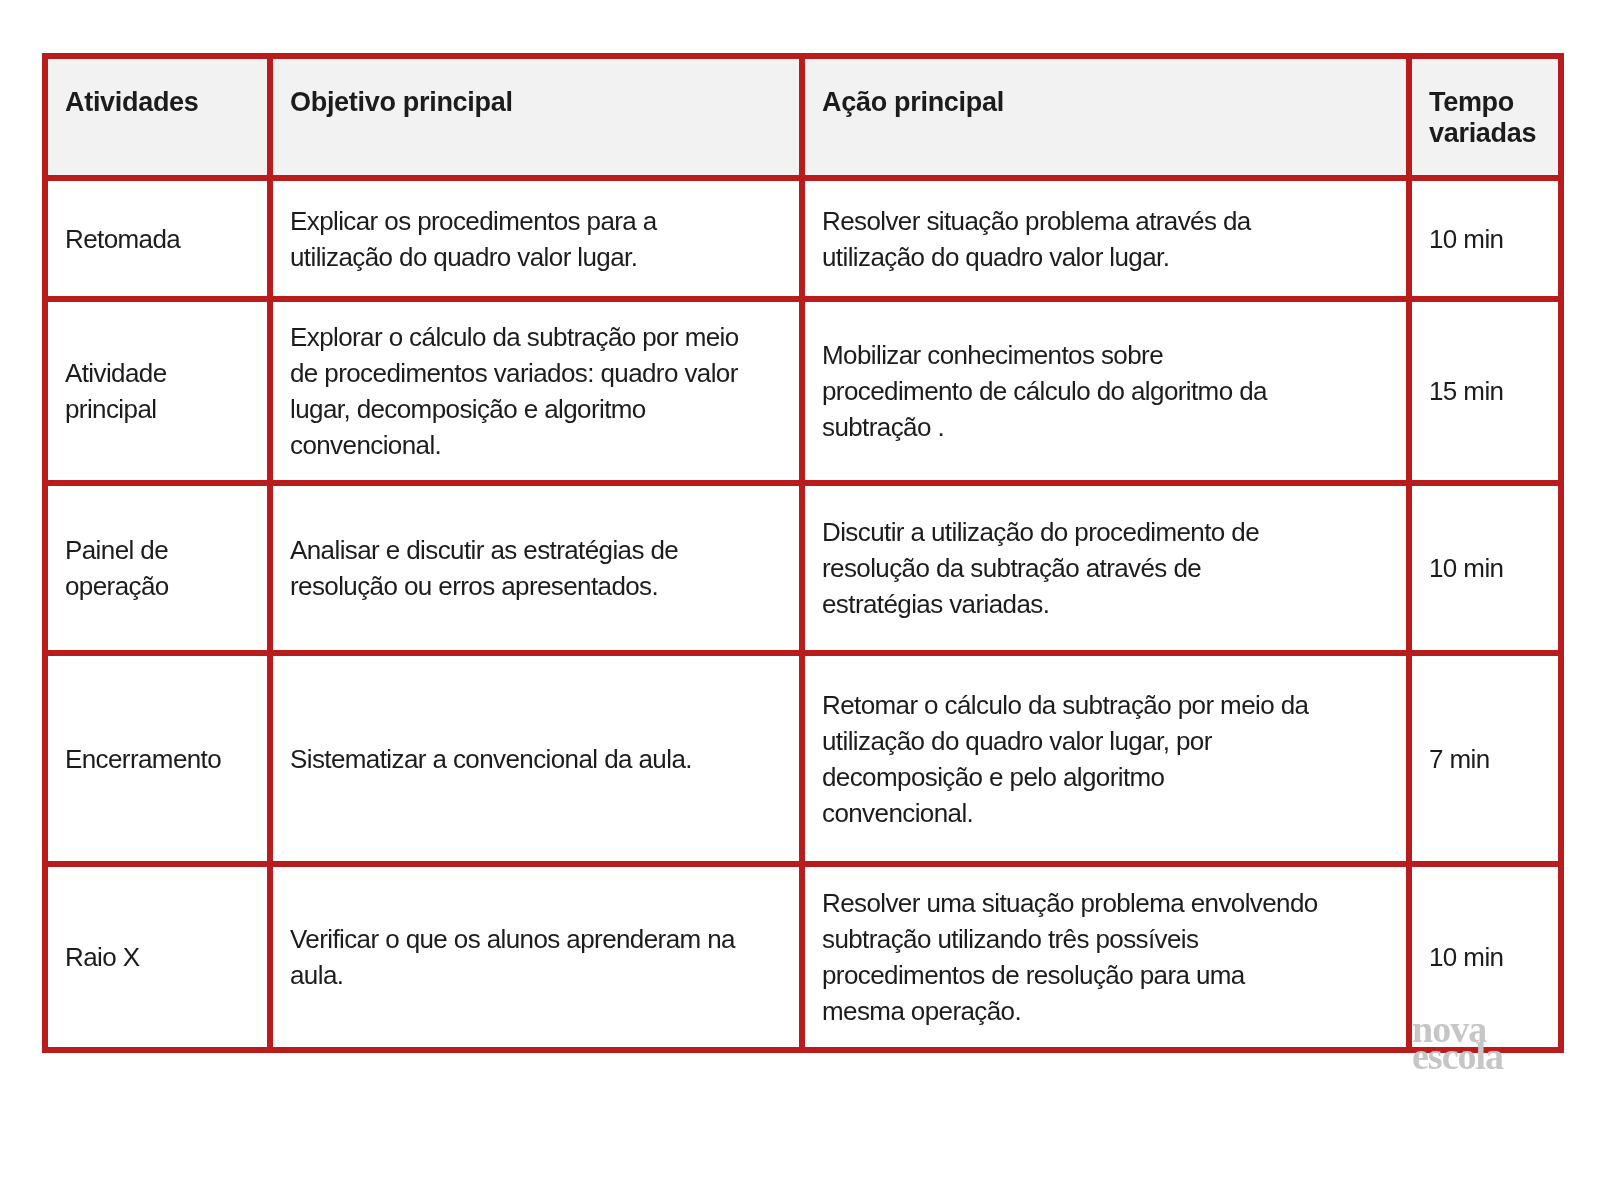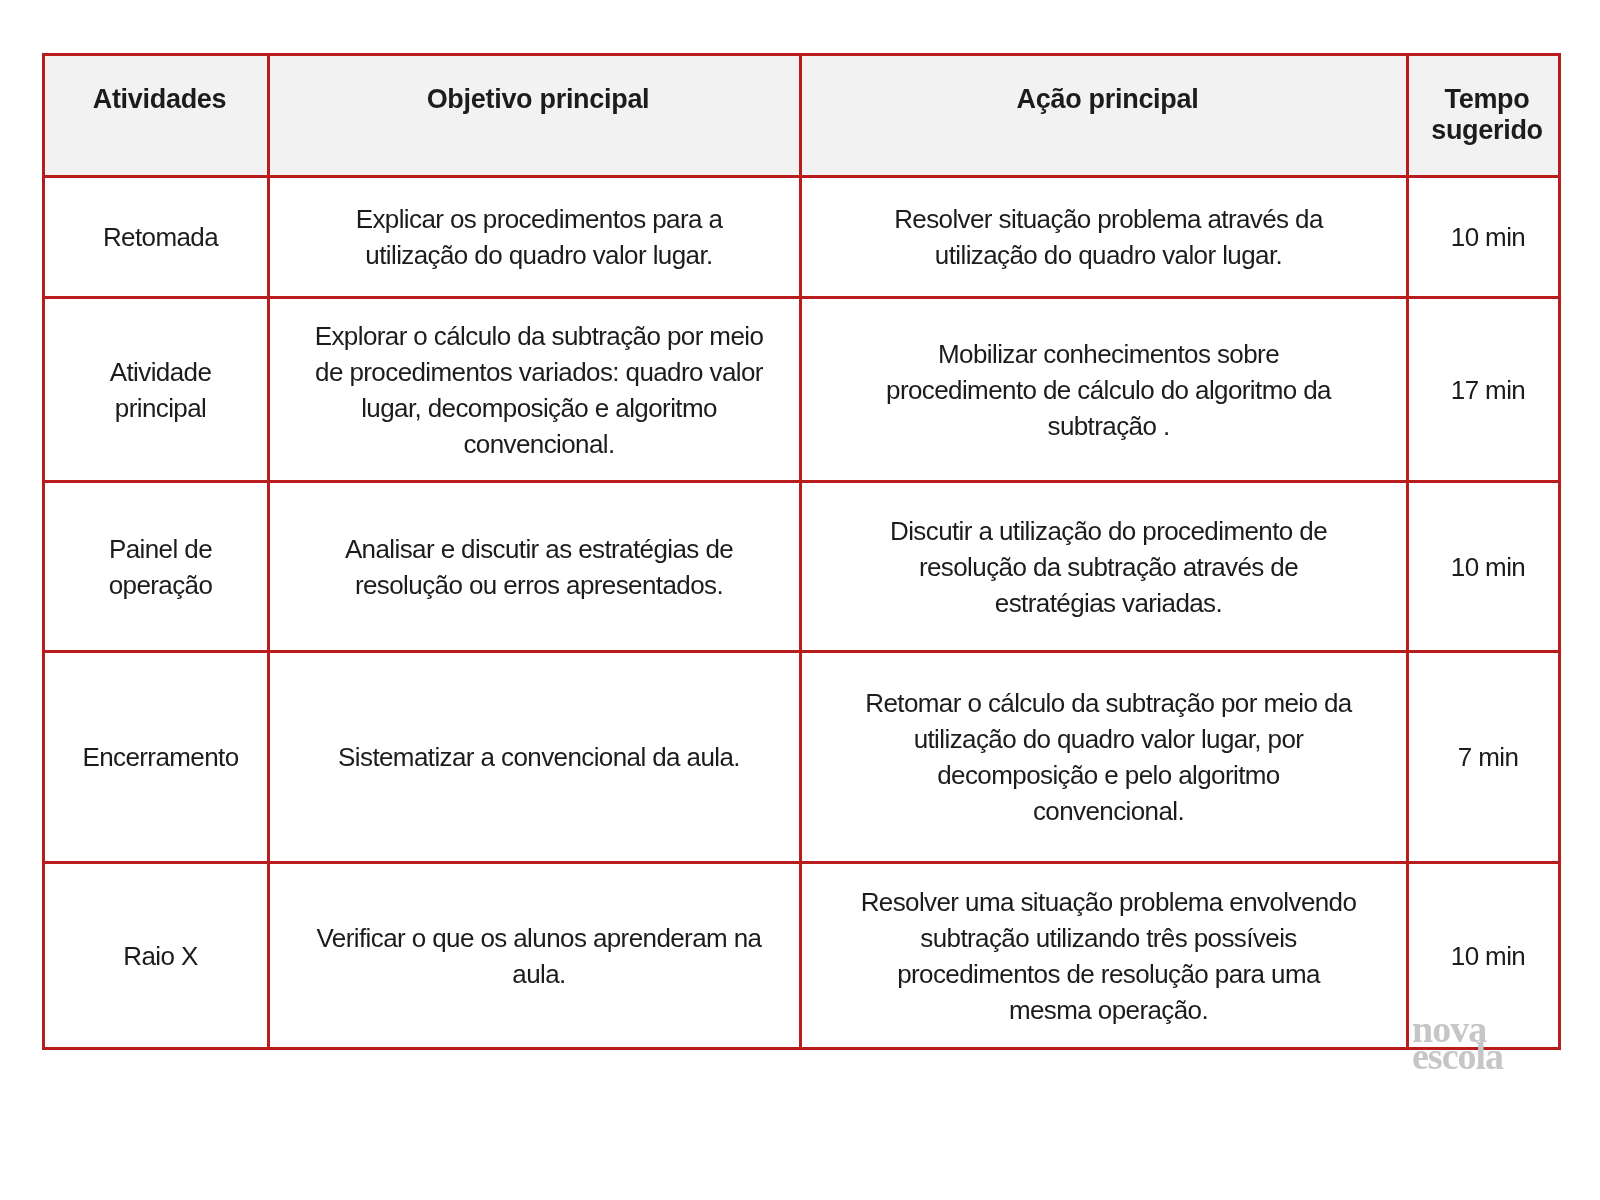--- a/index.html
+++ b/index.html
@@ -19,23 +19,23 @@
   }
   table.plan {
     position: absolute;
     left: 42px;
     top: 53px;
     width: 1516px;
     border-collapse: collapse;
     table-layout: fixed;
   }
   table.plan th, table.plan td {
-    border: 3px solid #b91c1c;
+    border: 6px solid #b91c1c;
     color: #1c1c1c;
-    text-align: center;
+    text-align: left;
   }
   table.plan th {
     background: #f2f2f2;
     vertical-align: top;
     font-size: 27px;
     font-weight: bold;
     padding: 28px 10px 10px 17px;
     letter-spacing: -0.3px;
   }
   table.plan td {
@@ -78,41 +78,41 @@
       <col style="width:225px">
       <col style="width:532px">
       <col style="width:607px">
       <col style="width:152px">
     </colgroup>
     <tbody>
         <tr class="r-header">
       <th><span class="cell-text">Atividades</span></th>
       <th><span class="cell-text">Objetivo principal</span></th>
       <th><span class="cell-text">Ação principal</span></th>
-      <th><span>Tempo sugerido</span></th>
+      <th><span>Tempo variadas</span></th>
     </tr>
     <tr class="r-0">
       <td><span class="cell-text">Retomada</span></td>
       <td><span class="cell-text">Explicar os procedimentos para a
 utilização do quadro valor lugar.</span></td>
       <td><span class="cell-text">Resolver situação problema através da
 utilização do quadro valor lugar.</span></td>
       <td><span class="cell-text">10 min</span></td>
     </tr>
     <tr class="r-1">
       <td><span class="cell-text">Atividade
 principal</span></td>
       <td><span class="cell-text">Explorar o cálculo da subtração por meio
 de procedimentos variados: quadro valor
 lugar, decomposição e algoritmo
 convencional.</span></td>
       <td><span class="cell-text">Mobilizar conhecimentos sobre
 procedimento de cálculo do algoritmo da
 subtração .</span></td>
-      <td><span class="cell-text">17 min</span></td>
+      <td><span class="cell-text">15 min</span></td>
     </tr>
     <tr class="r-2">
       <td><span class="cell-text">Painel de
 operação</span></td>
       <td><span class="cell-text">Analisar e discutir as estratégias de
 resolução ou erros apresentados.</span></td>
       <td><span class="cell-text">Discutir a utilização do procedimento de
 resolução da subtração através  de
 estratégias variadas.</span></td>
       <td><span class="cell-text">10 min</span></td>

